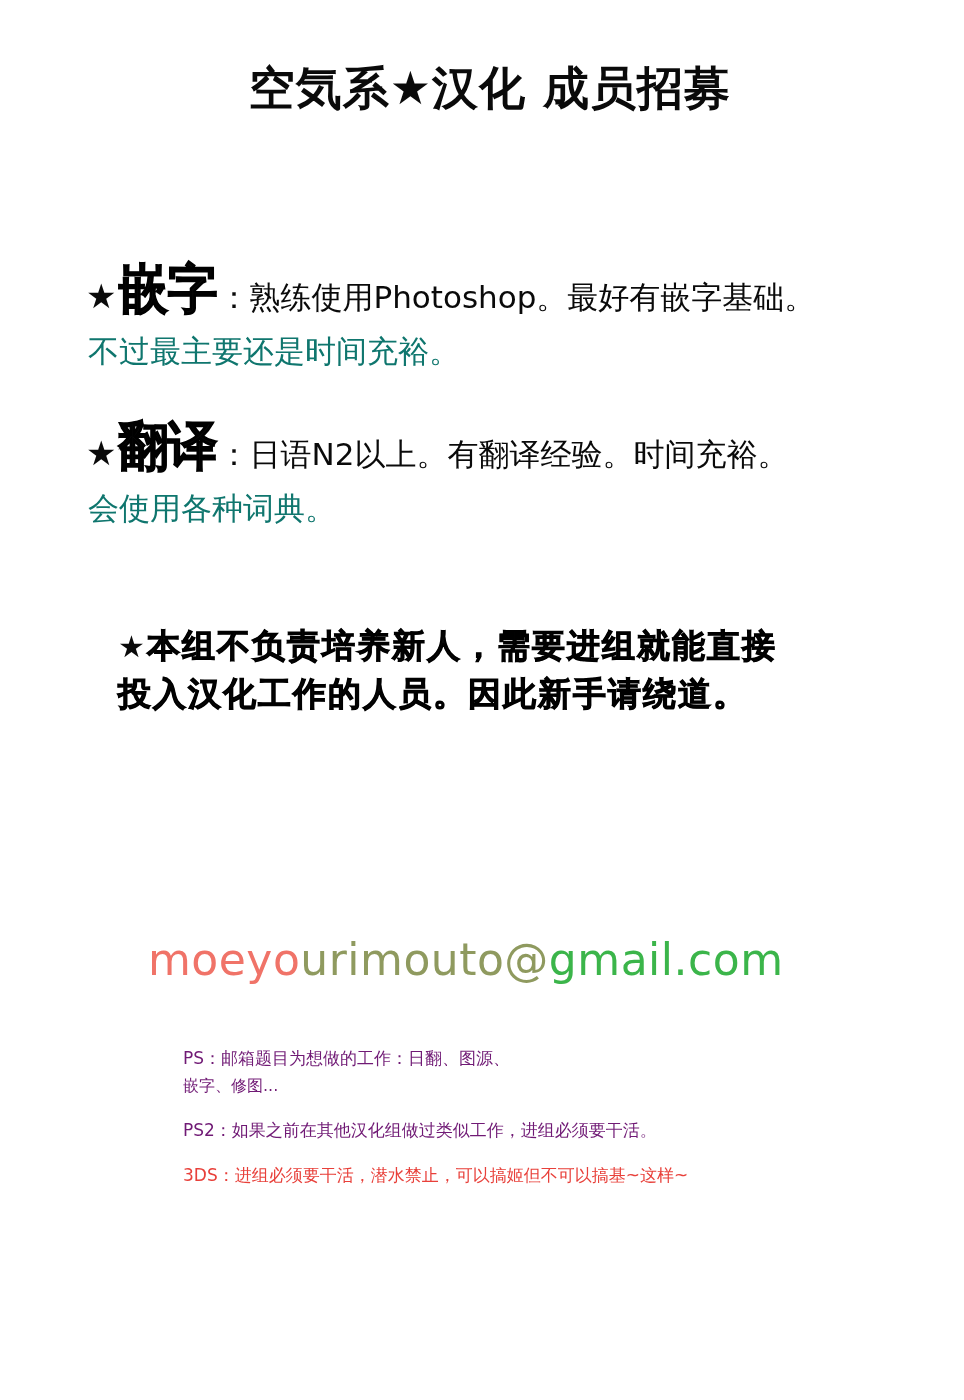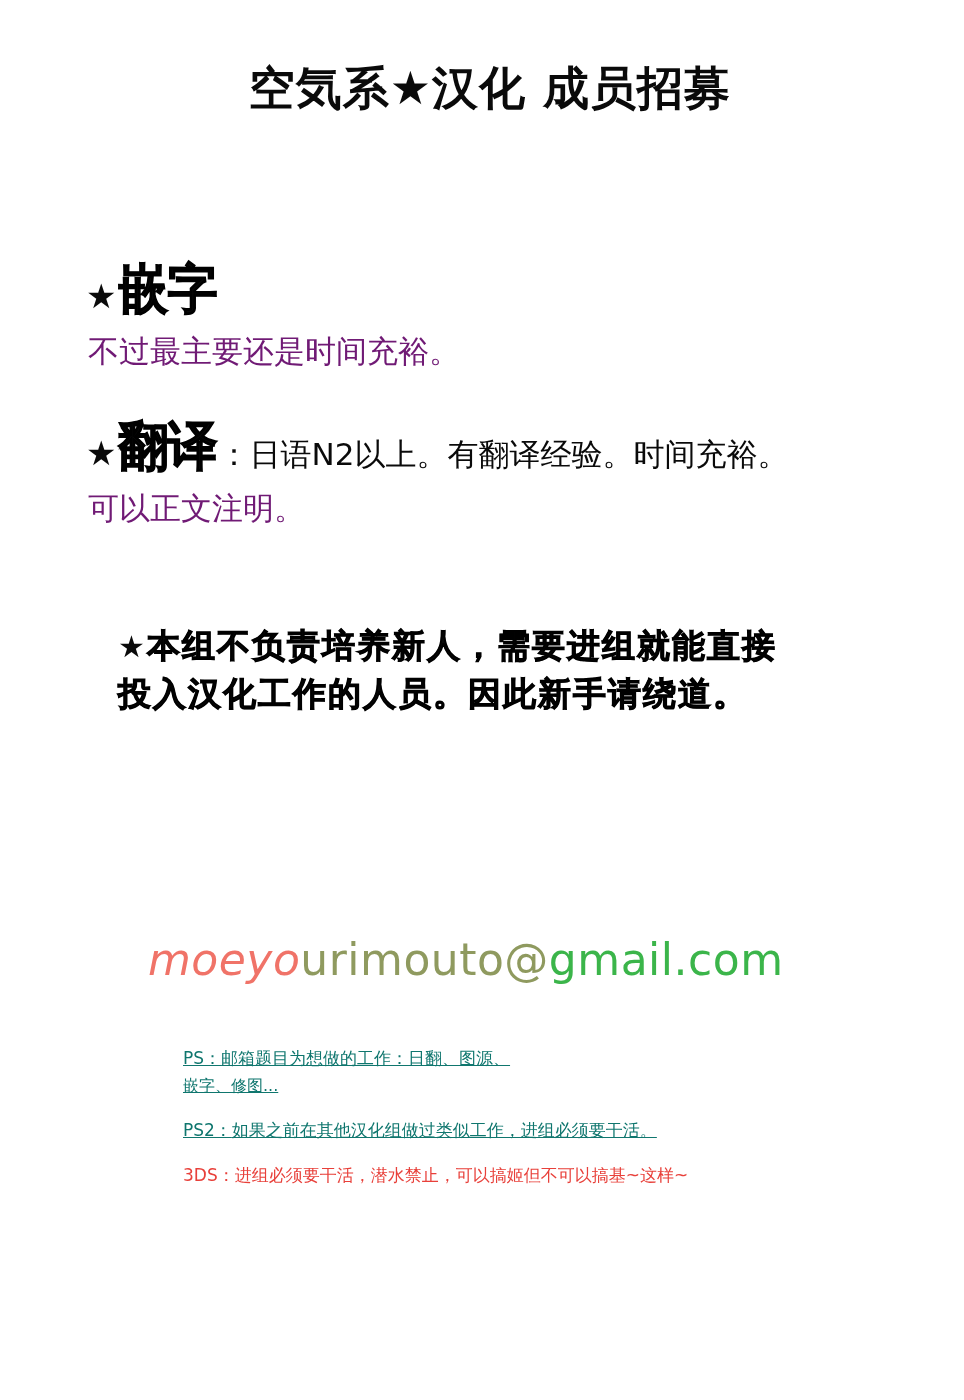--- a/index.html
+++ b/index.html
@@ -69,21 +69,21 @@
     transform-origin: bottom left;
   }
   .role-desc {
     font-size: 31px;
     color: #0a0a0a;
     margin-left: 2px;
     font-family: "DejaVu Sans", "Liberation Sans", sans-serif;
   }
   .role-line2 {
     font-size: 31px;
-    color: #701a75;
+    color: #0f766e;
     margin-top: 6px;
     margin-left: 2px;
     font-family: "DejaVu Sans", "Liberation Sans", sans-serif;
   }
 
   
   .notice {
     position: absolute;
     left: 110px;
     top: 622px;
@@ -116,68 +116,69 @@
 
   .email {
     position: absolute;
     left: 140px;
     top: 934px;
     font-size: 44px;
     letter-spacing: 0.5px;
     font-family: "DejaVu Sans", "Liberation Sans", sans-serif;
     white-space: nowrap;
   }
-  .email .seg-a { color: #f07368; font-style: italic; }
+  .email .seg-a { color: #f07368; }
   .email .seg-b { color: #8f9a5f; }
   .email .seg-c { color: #3bb54a; }
 
   
   .notes {
     position: absolute;
     left: 175px;
     top: 1046px;
     width: 760px;
   }
   .note {
     font-size: 17px;
     line-height: 1.5;
     margin-bottom: 20px;
     font-family: "DejaVu Sans", "Liberation Sans", sans-serif;
   }
   .note .lbl { font-weight: normal; }
-  .note.green { color: #0f766e; text-decoration: underline; }
+  .note.green { color: #701a75; }
   .note.red { color: #e8403a; }
   .note .small {
     font-size: 16px;
     display: block;
     margin-top: 2px;
   }
 </style>
 </head>
 <body>
 
 <div class="page">
 
   <div class="title">空気系★汉化 成员招募</div>
 
   <div class="role-block one">
     <div class="role-line1">
       <span class="star-big">★</span>
       <span class="role-name">嵌字</span>
+      <span class="role-desc">：熟练使用Photoshop。最好有嵌字基础。</span>
     </div>
     <div class="role-line2">不过最主要还是时间充裕。</div>
   </div>
 
   <div class="role-block two">
     <div class="role-line1">
       <span class="star-big">★</span>
       <span class="role-name">翻译</span>
       <span class="role-desc">：日语N2以上。有翻译经验。时间充裕。</span>
     </div>
-    <div class="role-line2">可以正文注明。</div>
+    <div class="role-line2">会使用各种词典。</div>
   </div>
 
   <div class="notice">
     <span class="star-inline">★</span><span>本组不负责培养新人，需要进组就能直接</span><br>
     <span>投入汉化工作的人员。因此新手请绕道。</span>
   </div>
 
 
   <div class="email">
     <span class="seg-a">moeyo</span><span class="seg-b">urimouto@</span><span class="seg-c">gmail.com</span>

